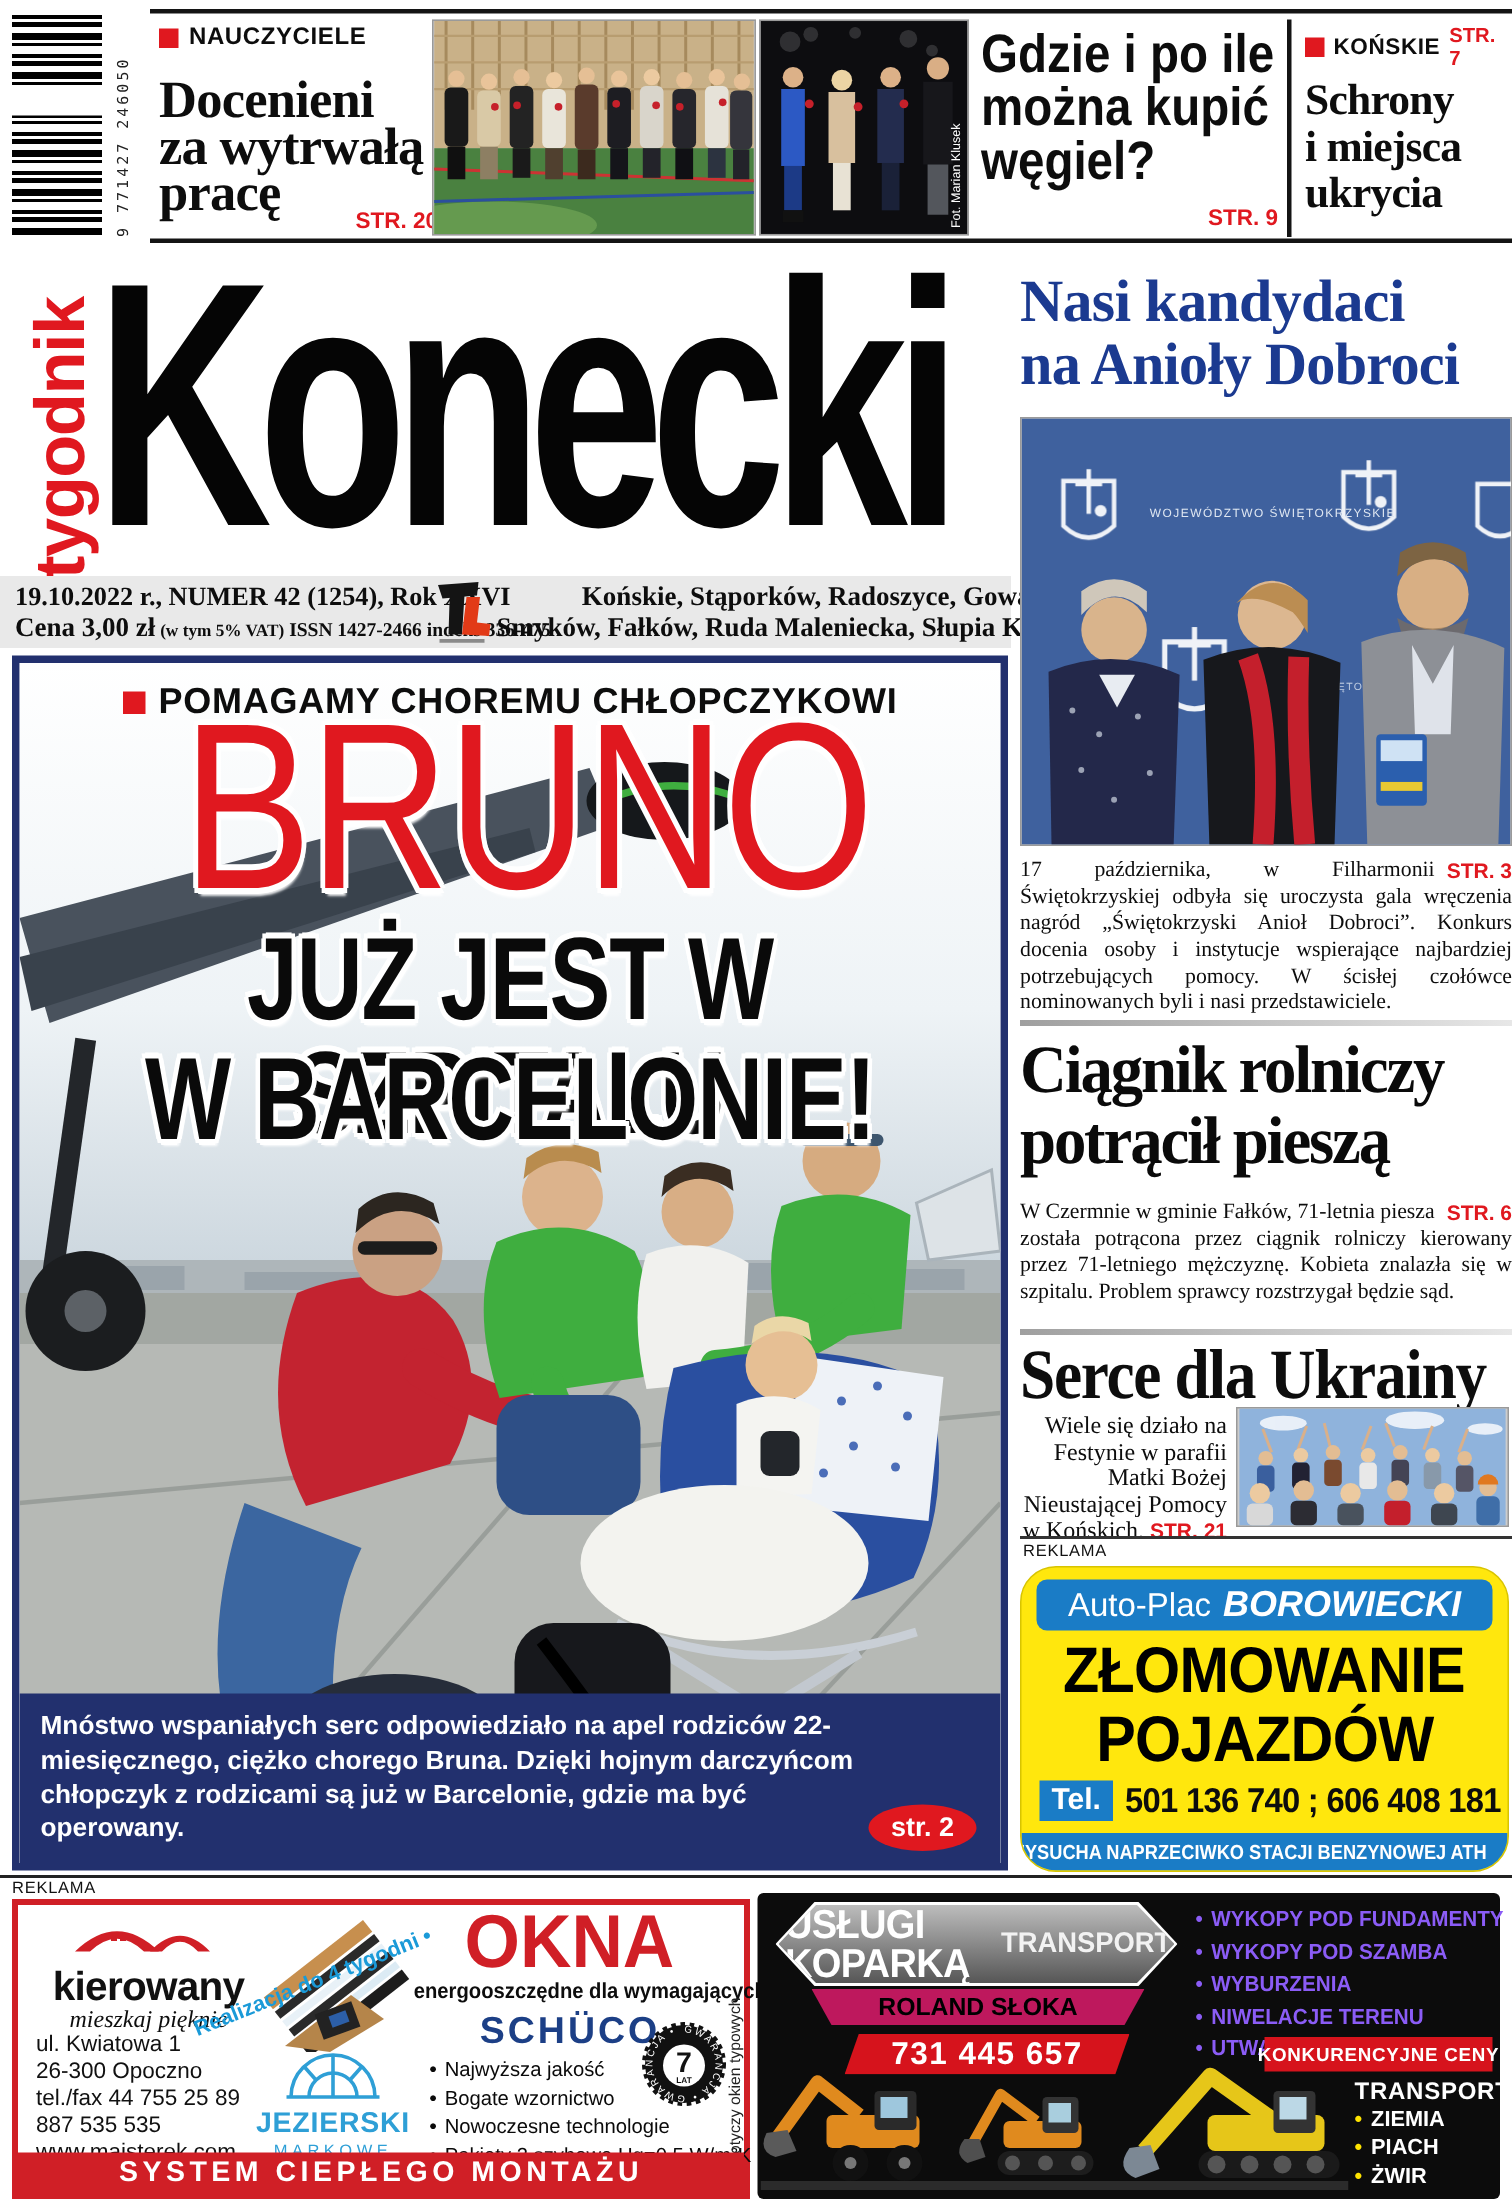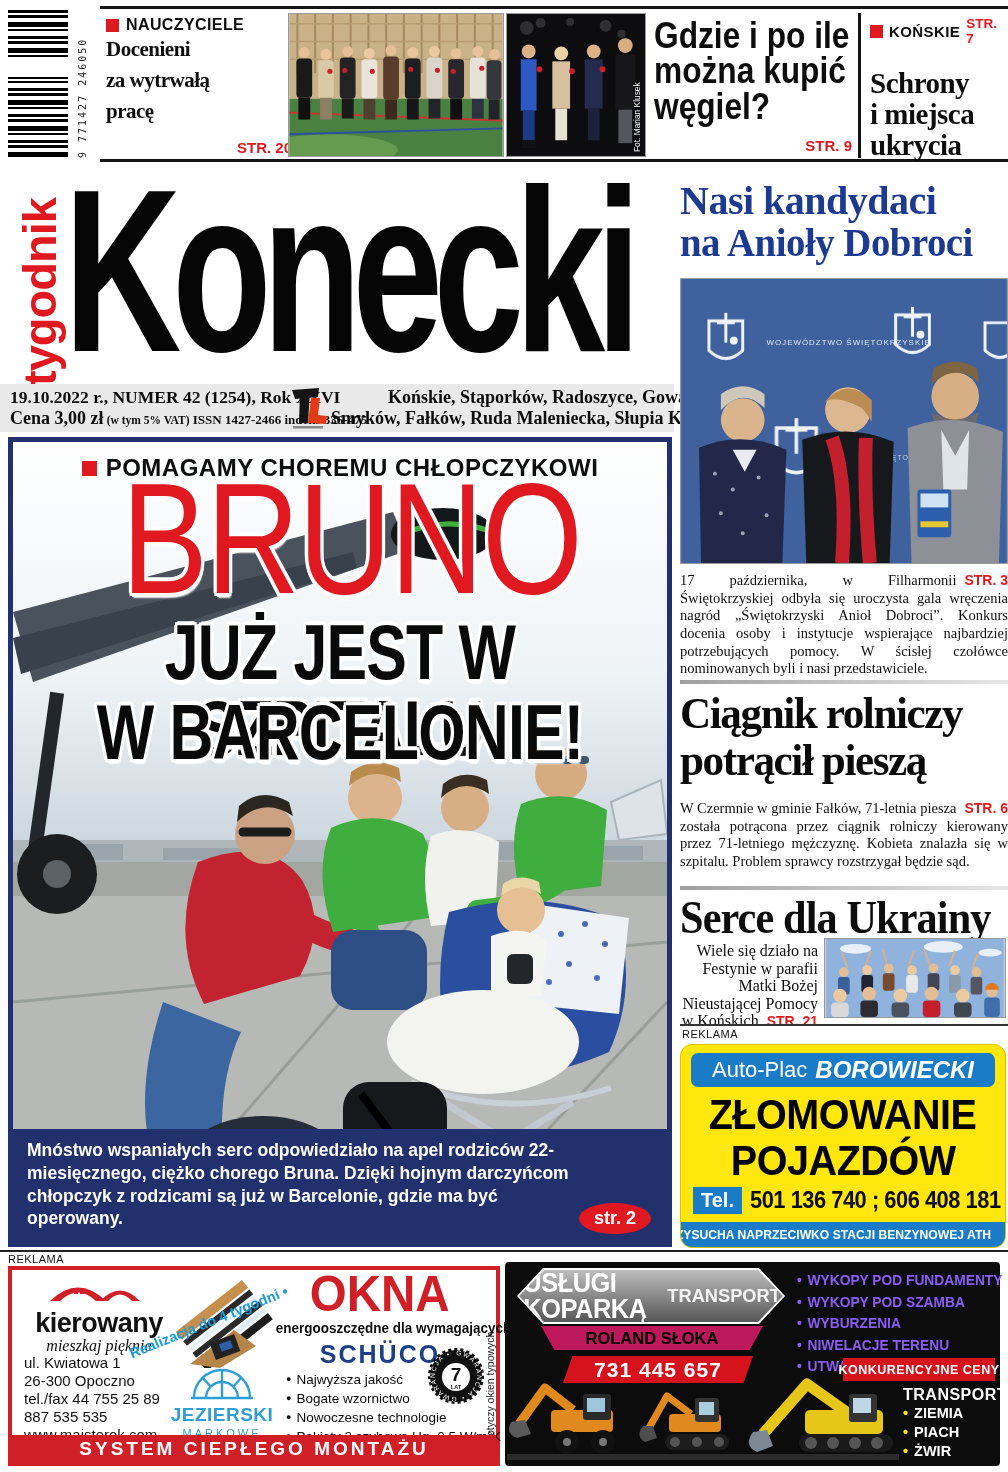--- a/index.html
+++ b/index.html
@@ -63,21 +63,21 @@
   .bruno span{display:inline-block;font-size:158px;line-height:140px;letter-spacing:-2px;transform:scaleX(.82);transform-origin:50% 50%}
   .mline{position:absolute;left:0;width:100%;text-align:center;z-index:4;font-weight:700;color:#0a0a0a}
   .mline span{display:inline-block;font-size:78px;line-height:76px;letter-spacing:-1px;transform:scaleX(.78);transform-origin:50% 50%}
   .mcaption{position:absolute;left:0;right:0;bottom:0;background:var(--navy);z-index:5;padding:10px 14px 12px;color:#fff;
     font-weight:700;font-size:17.5px;line-height:1.3}
   .strbadge{position:absolute;right:16px;bottom:8px;width:72px;height:31px;background:var(--red);border-radius:50%;
     display:flex;align-items:center;justify-content:center;color:#fff;font-weight:700;font-size:18px}
   
   .reklabel{font-size:11px;letter-spacing:.5px;color:#111}
   
-  .aplac{left:680px;top:1044px;width:326px;height:204px;background:var(--adyellow);border-radius:12px;overflow:hidden;border:1px solid #d8c400}
+  .aplac{left:680px;top:1044px;width:326px;height:204px;background:var(--adyellow);border-radius:24px;overflow:hidden;border:1px solid #d8c400}
   .aplac .hdr{position:absolute;left:10px;right:10px;top:8px;height:34px;background:var(--adblue);border-radius:7px;
     display:flex;align-items:center;justify-content:center;gap:8px;color:#fff}
   .aplac .hdr .a{font-size:22px}
   .aplac .hdr .b{font-size:24px;font-weight:700;font-style:italic}
   .aplac .zl{position:absolute;left:0;width:100%;text-align:center;font-weight:700;color:#000}
   .aplac .zl span{display:inline-block;font-size:43px;line-height:42px;letter-spacing:-.5px;transform:scaleX(.92)}
   .aplac .telrow{position:absolute;left:12px;top:142px;display:flex;align-items:center;gap:8px;white-space:nowrap}
   .aplac .telbox{background:var(--adblue);color:#fff;font-weight:700;font-size:20px;padding:2px 8px}
   .aplac .telnum{font-weight:700;font-size:23px;letter-spacing:-.5px;transform:scaleX(.95);transform-origin:0 50%;display:inline-block}
   .aplac .ftr{position:absolute;left:0;right:0;bottom:0;height:25px;background:var(--adblue);display:flex;align-items:center;justify-content:center;color:#fff;font-weight:700;font-size:13.5px;white-space:nowrap}
@@ -136,21 +136,21 @@
     <div class="bars"></div>
     <div class="bcissue">42</div>
     <div class="bcnum">9 771427 246050</div>
   </div>
 
   <div class="abs" style="left:106px;top:16px;width:180px;height:144px">
     <div class="kickrow">
       <span class="ksq"></span>
       <span class="kicktxt">NAUCZYCIELE</span>
     </div>
-    <div class="serif" style="font-weight:700;font-size:21px;line-height:31px;margin-top:0;letter-spacing:-.5px">
+    <div class="serif" style="font-weight:700;font-size:35px;line-height:31px;margin-top:17px;letter-spacing:-.5px">
       <div>Docenieni</div>
       <div>za wytrwałą</div>
       <div>pracę</div>
     </div>
     <span class="pgref" style="position:absolute;right:-6px;bottom:4px">STR. 20</span>
   </div>
 
   <svg class="abs photo" style="left:288px;top:13px" width="216" height="144" viewBox="0 0 216 144">
     <rect width="216" height="86" fill="#c9b188"></rect>
     <g stroke="#a68a5d" stroke-width="2">
@@ -277,21 +277,21 @@
   </div>
 
   <div class="abs rule" style="left:858px;top:13px;width:3px;height:145px"></div>
 
   <div class="abs" style="left:870px;top:16px;width:138px;height:144px">
     <div class="kickrow" style="gap:6px">
       <span class="ksq"></span>
       <span class="kicktxt" style="font-size:15px">KOŃSKIE</span>
       <span class="pgref" style="font-size:13.5px">STR. 7</span>
     </div>
-    <div class="serif" style="font-weight:700;font-size:29px;line-height:31px;margin-top:22px;letter-spacing:-.5px">
+    <div class="serif" style="font-weight:700;font-size:29px;line-height:31px;margin-top:6px;letter-spacing:-.5px">
       <div>Schrony</div>
       <div>i miejsca</div>
       <div>ukrycia</div>
     </div>
   </div>
 
   <div class="abs tygodnik">
     <span>tygodnik</span>
   </div>
   <div class="abs konecki">

